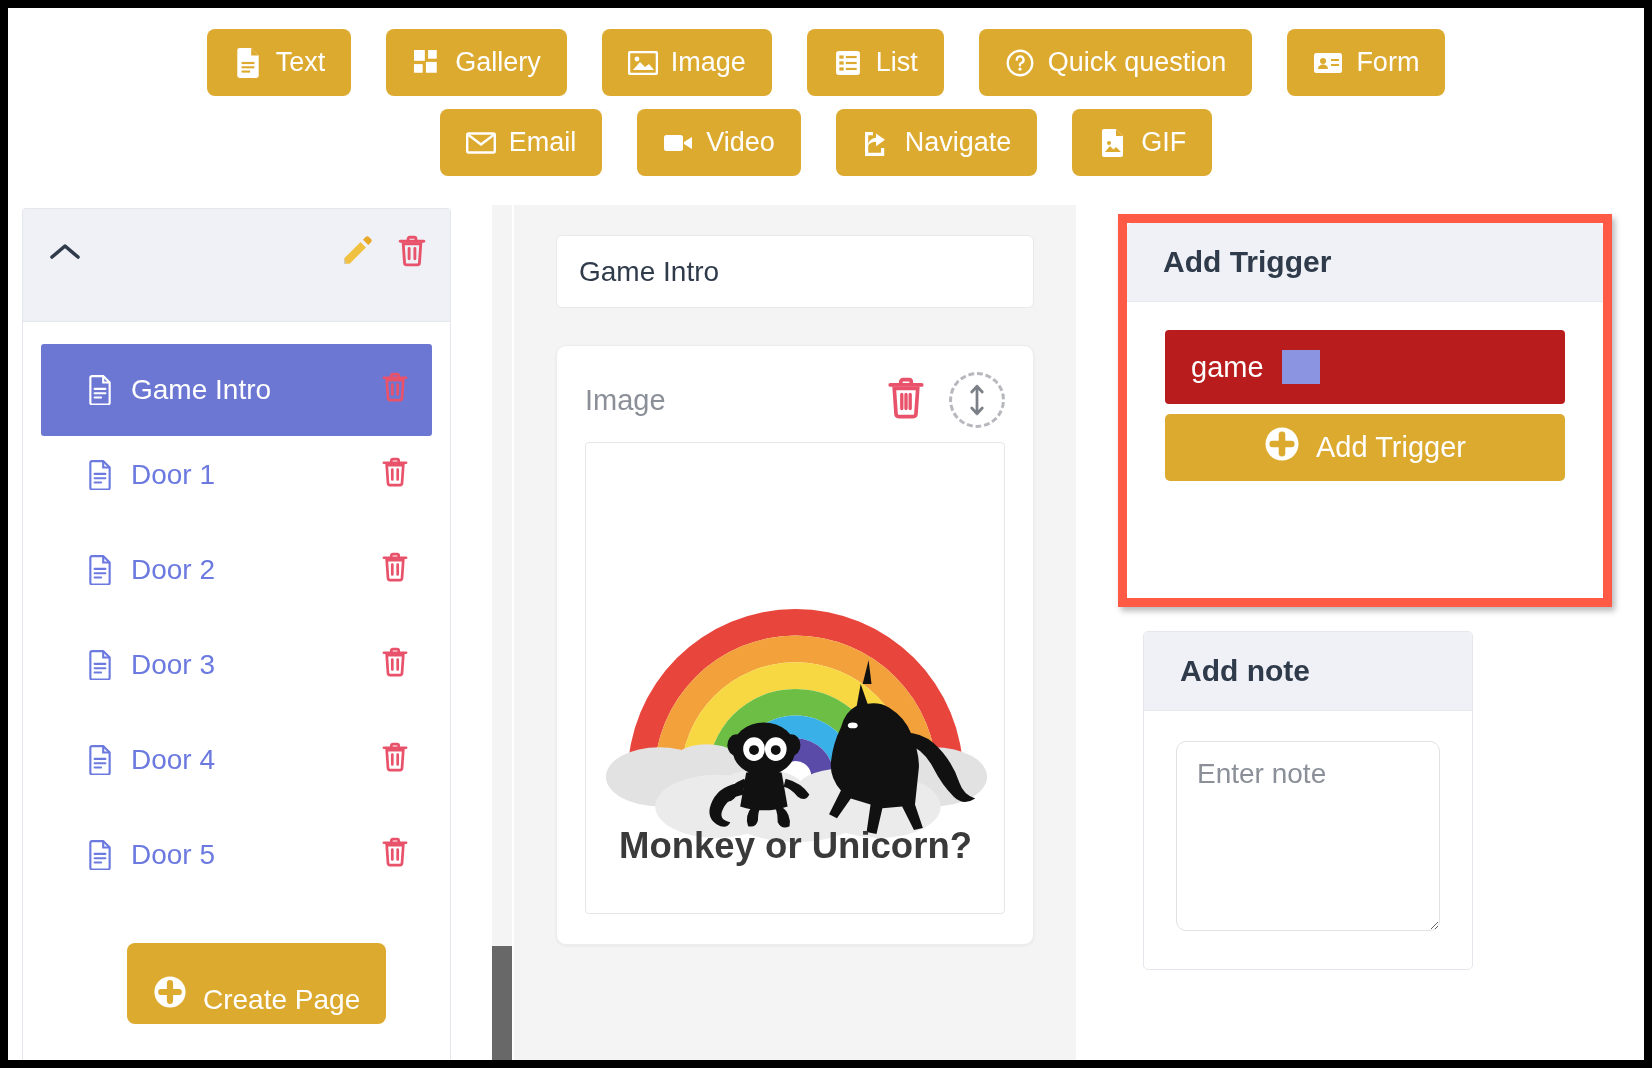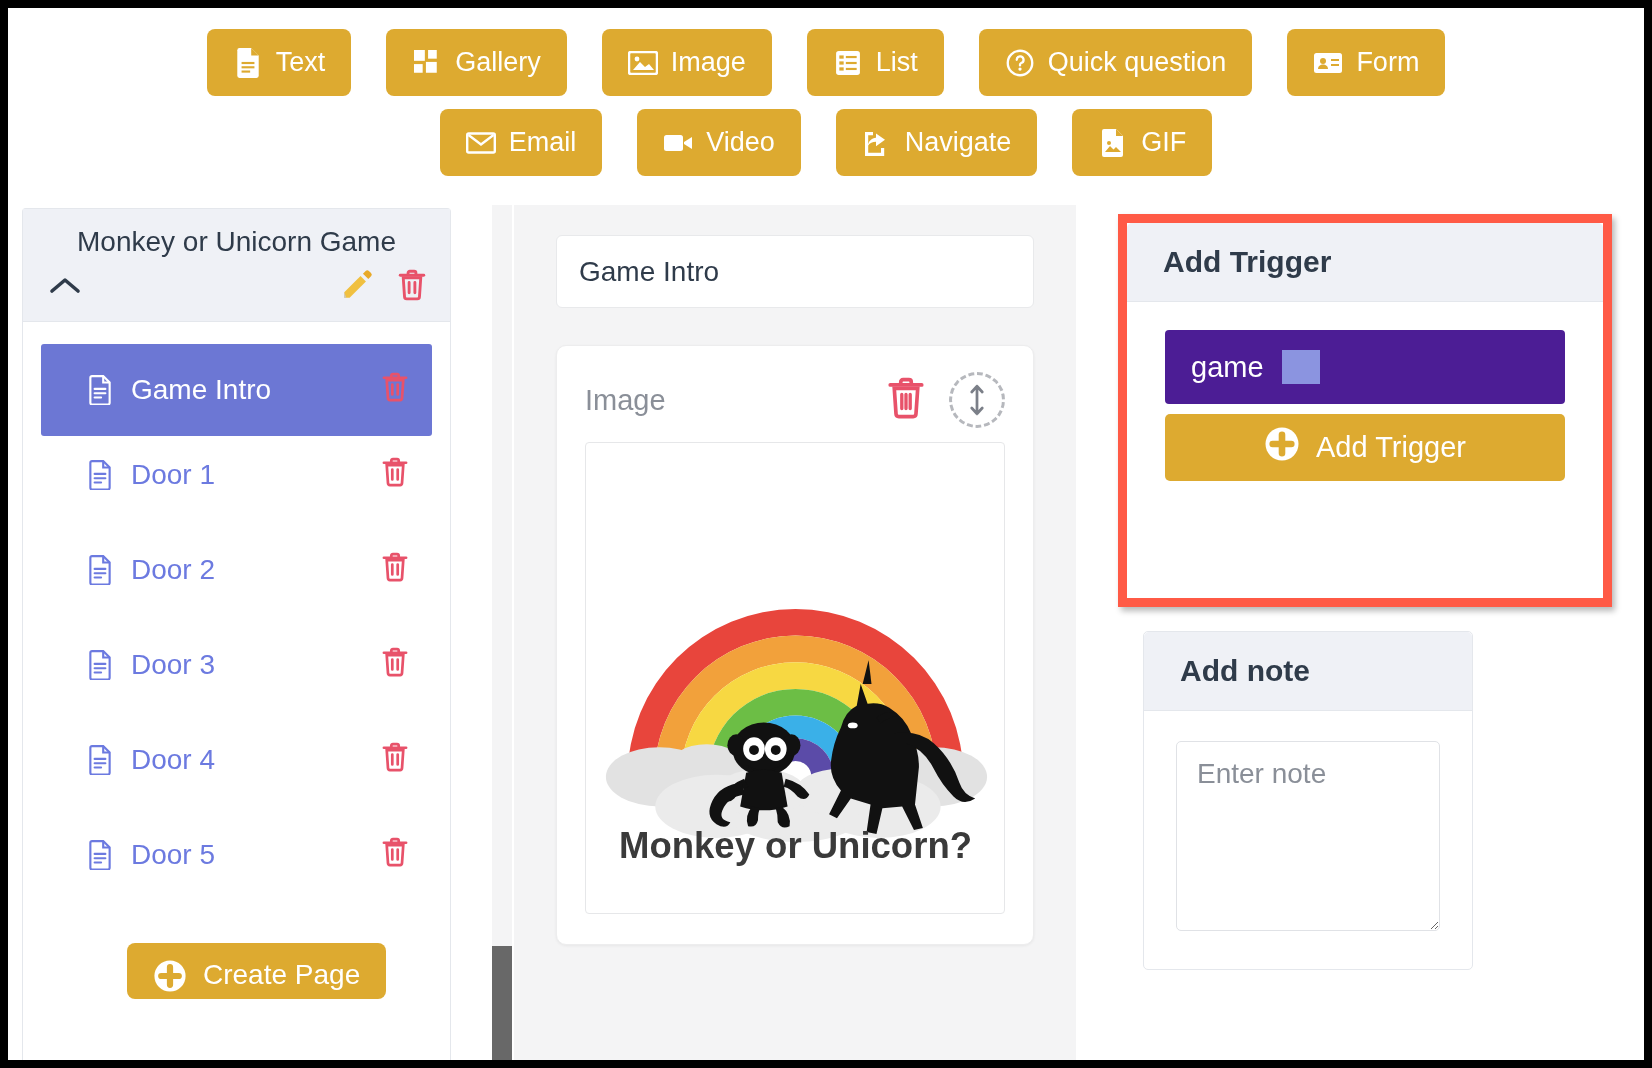--- a/index.html
+++ b/index.html
@@ -102,28 +102,28 @@
     font-size: 28px;
     cursor: pointer;
   }
   .sb-item.active { background: #6c77d4; color: #ffffff; height: 92px; margin-bottom: 14px; }
   .sb-item .trash { margin-left: auto; }
   .sb-item .doc-ico { flex: 0 0 auto; display:flex; }
 
   .create-page-wrap { padding: 18px 18px 0 86px; }
   .btn-create {
     display: flex;
-    align-items: flex-start;
+    align-items: flex-end;
     gap: 16px;
     background: #ddaa30;
     color: #fff;
     border: none;
     border-radius: 8px;
-    height: 56px;
-    padding: 16px 26px;
+    height: 81px;
+    padding: 8px 26px;
     font-size: 28px;
     font-family: "Liberation Sans", sans-serif;
     cursor: pointer;
   }
 
   
   .center-scrollarea {
     position: absolute;
     left: 460px; top: 0px;
     width: 46px; height: 859px;
@@ -221,21 +221,21 @@
     border-bottom: 1px solid #e4e7ec;
     border-radius: 5px 5px 0 0;
     padding: 22px 36px;
     font-size: 30px;
     font-weight: bold;
     color: #2f3b4a;
   }
   .panel-body { padding: 28px 38px 30px 38px; }
 
   .trigger-chip {
-    background: #4c1d95;
+    background: #b91c1c;
     color: #ffffff;
     border-radius: 4px;
     height: 74px;
     display: flex;
     align-items: center;
     padding: 0 26px;
     font-size: 29px;
     position: relative;
     cursor: pointer;
     gap: 16px;
@@ -265,21 +265,21 @@
 
   .note-card {
     position: absolute;
     left: 45px; top: 430px;
     width: 330px;
   }
   .note-area {
     width: 100%;
     height: 190px;
     border: 1px solid #e0e2e6;
-    border-radius: 5px;
+    border-radius: 10px;
     padding: 16px 20px;
     font-size: 28px;
     color: #8a8f98;
     font-family: "Liberation Sans", sans-serif;
     resize: vertical;
     outline: none;
   }
   .note-area::placeholder { color: #8a8f98; }
 </style>
 </head>
@@ -414,21 +414,20 @@
       </button>
 
 
     </div>
   </div>
 
   <div class="workspace">
 
     <div class="sidebar">
       <div class="sb-header">
-        <div class="sb-title">Monkey or Unicorn Game</div>
         <div class="sb-hdr-row">
           <span class="sb-caret">
             <svg width="34" height="20" viewBox="0 0 34 20">
                 <path d="M4 15L17 4l13 11" fill="none" stroke="#2f3b4a" stroke-width="3.6" stroke-linecap="round" stroke-linejoin="round"></path>
               </svg>
           </span>
           <span class="sb-hdr-actions">
             <span>
               <svg width="34" height="34" viewBox="0 0 24 24">
                   <path d="M3 17.2L14.5 5.7l3.8 3.8L6.8 21H3z" fill="#f0c040"></path>

